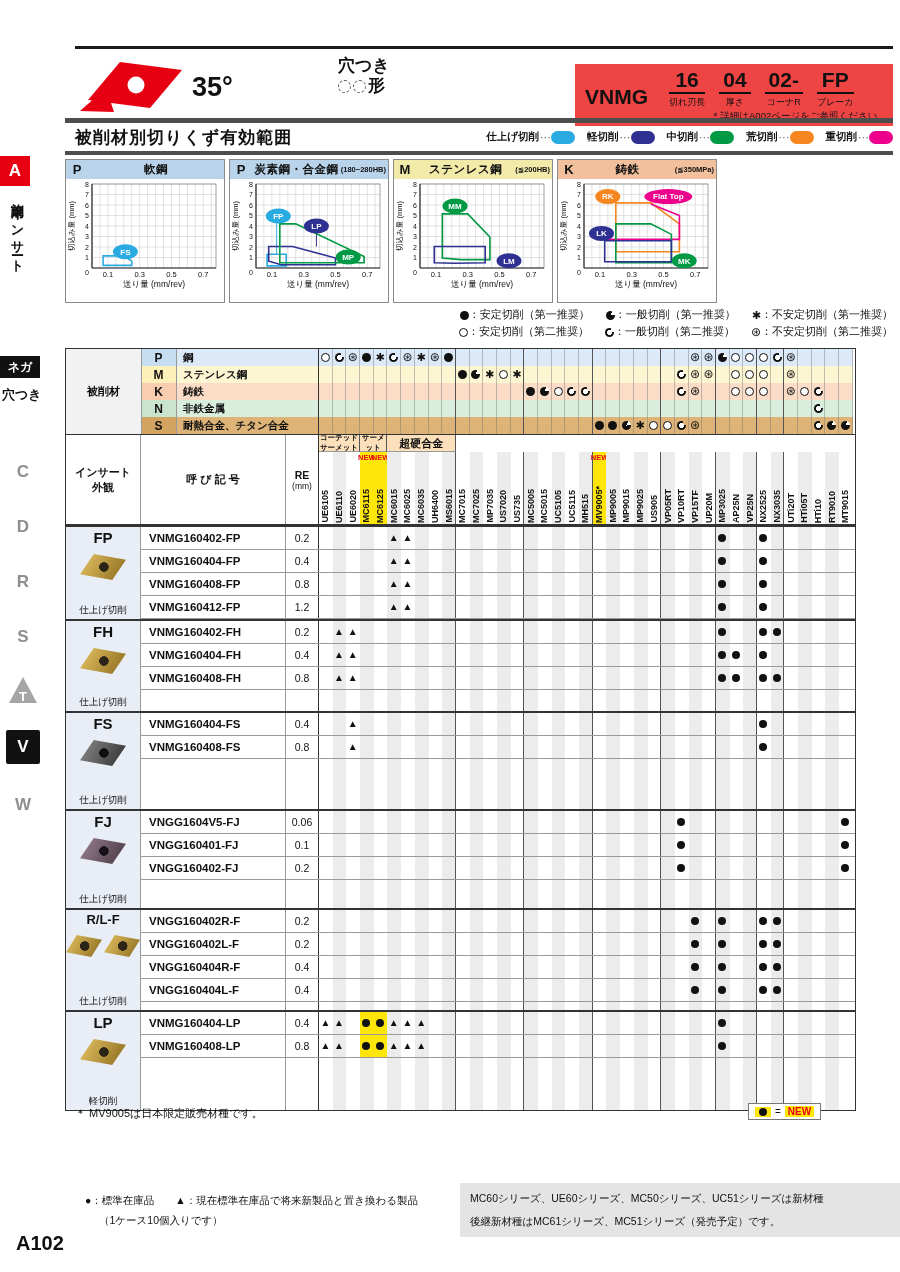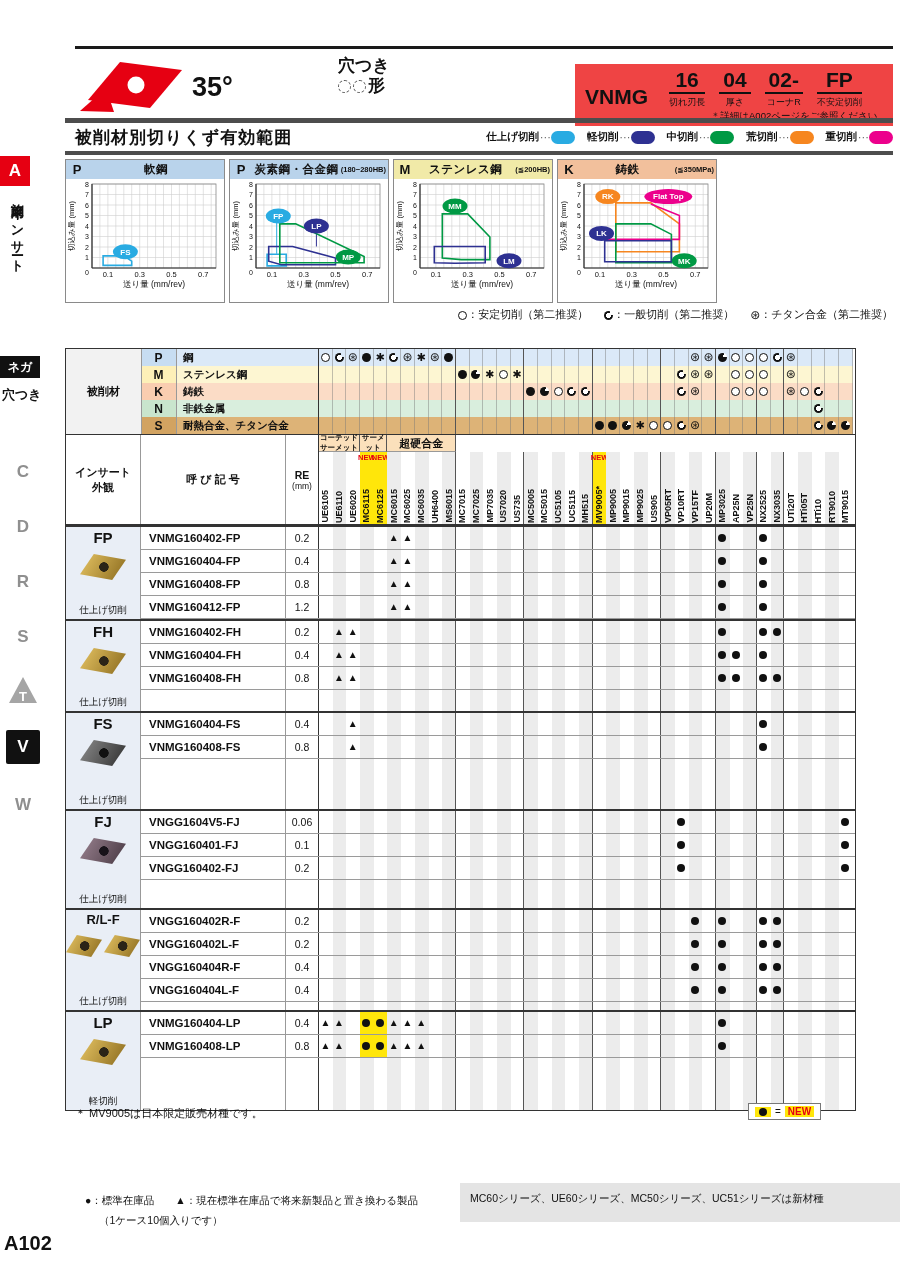--- a/index.html
+++ b/index.html
@@ -13,21 +13,21 @@
   .side-neg{position:absolute;left:0;top:356px;width:40px;height:22px;background:#111;color:#fff;
             display:flex;align-items:center;justify-content:center;font-size:12px;font-weight:bold;}
   .side-hole{position:absolute;left:2px;top:386px;font-size:13px;font-weight:bold;}
   .side-letter{position:absolute;left:6px;width:34px;height:34px;display:flex;align-items:center;
                justify-content:center;font-size:17px;font-weight:bold;color:#8f8f8f;}
   .side-letter.tri{background:transparent;}
   .side-letter.tri::before{content:"";position:absolute;left:3px;top:2px;border-left:14px solid transparent;
                border-right:14px solid transparent;border-bottom:26px solid #a5a5a5;}
   .side-letter.tri span{position:relative;color:#fff;font-size:13px;top:4px;}
   .side-letter.active{background:#111;color:#fff;border-radius:2px;}
-  .page-num{position:absolute;left:4px;top:1232px;font-size:20px;font-weight:bold;}
+  .page-num{position:absolute;left:16px;top:1232px;font-size:20px;font-weight:bold;}
   
   .title{position:absolute;left:75px;top:16px;font-size:20px;font-weight:bold;letter-spacing:1px;}
   .rule1{position:absolute;left:75px;top:46px;width:818px;height:3px;background:#1a1a1a;}
   .logo{position:absolute;left:78px;top:54px;}
   .angle{position:absolute;left:192px;top:72px;font-size:27px;font-weight:bold;}
   .vn{position:absolute;left:250px;top:44px;font-size:58px;font-weight:bold;letter-spacing:-3px;}
   .holeblk{position:absolute;left:338px;top:56px;line-height:1.15;}
   .holeblk .h1{font-size:17px;font-weight:bold;}
   .dcirc{display:inline-block;width:11px;height:11px;border:1.5px dashed #555;border-radius:50%;
          vertical-align:middle;margin-right:2px;}
@@ -184,21 +184,21 @@
         <span class="dseg">
           <div class="dv">04</div>
           <div class="dl">厚さ</div>
         </span>
         <span class="dseg">
           <div class="dv">02-</div>
           <div class="dl">コーナR</div>
         </span>
         <span class="dseg">
           <div class="dv">FP</div>
-          <div class="dl">不安定切削</div>
+          <div class="dl">ブレーカ</div>
         </span>
       </div>
     <div class="dnote">＊詳細はA002ページをご参照ください。</div>
   </div>
   <div class="bar1"></div>
 
   <div class="chip-title">被削材別切りくず有効範囲</div>
   <div class="chip-legend" id="chip-legend">
       <span class="itm">
         <span>仕上げ切削</span>
@@ -445,23 +445,28 @@
           <text x="110.3" y="20.4" font-size="8" font-weight="bold" text-anchor="middle" fill="#fff">Flat Top</text>
           <ellipse cx="126.2" cy="81.7" rx="12.5" ry="7.5" fill="#009944"></ellipse>
           <text x="126.2" y="84.5" font-size="8" font-weight="bold" text-anchor="middle" fill="#fff">MK</text>
           <ellipse cx="43.5" cy="54.4" rx="12.5" ry="7.5" fill="#2e3192"></ellipse>
           <text x="43.5" y="57.1" font-size="8" font-weight="bold" text-anchor="middle" fill="#fff">LK</text>
         </svg></div>
     </div>
 
   <div class="reco" id="reco">
       <div class="rline">
+        <span><span class="sy sy-s1"></span><span>：安定切削（第一推奨）</span></span>
+        <span><span class="sy sy-g1"></span><span>：一般切削（第一推奨）</span></span>
+        <span><span class="sy sy-u1">✱</span><span>：不安定切削（第一推奨）</span></span>
+      </div>
+      <div class="rline">
         <span><span class="sy sy-s2"></span><span>：安定切削（第二推奨）</span></span>
         <span><span class="sy sy-g2"></span><span>：一般切削（第二推奨）</span></span>
-        <span><span class="sy sy-u2">⊛</span><span>：チタン合金（第二推奨）</span></span>
+        <span><span class="sy sy-u2">⊛</span><span>：不安定切削（第二推奨）</span></span>
       </div>
     </div>
 
   <div class="gtable" id="gtable">
       <div class="matblock">
         <div class="workcell">被削材</div>
         <div class="matrow">
           <div class="mletter" style="background: rgb(199, 221, 242);">P</div>
           <div class="mname" style="background: rgb(219, 233, 248);">鋼</div>
           <div class="mcells">
@@ -2196,14 +2201,15 @@
     <span>=</span>
     <span class="ntxt">NEW</span>
   </div>
   <div class="stock-notes">
     <div>●：標準在庫品　　▲：現在標準在庫品で将来新製品と置き換わる製品</div>
     <div style="padding-left:14px">（1ケース10個入りです）</div>
   </div>
   <div class="infobox" id="infobox">
       <div>MC60シリーズ、UE60シリーズ、MC50シリーズ、UC51シリーズは新材種</div>
       <div class="gap"></div>
+      <div>後継新材種はMC61シリーズ、MC51シリーズ（発売予定）です。</div>
     </div>
 </div>
 
 </body></html>

